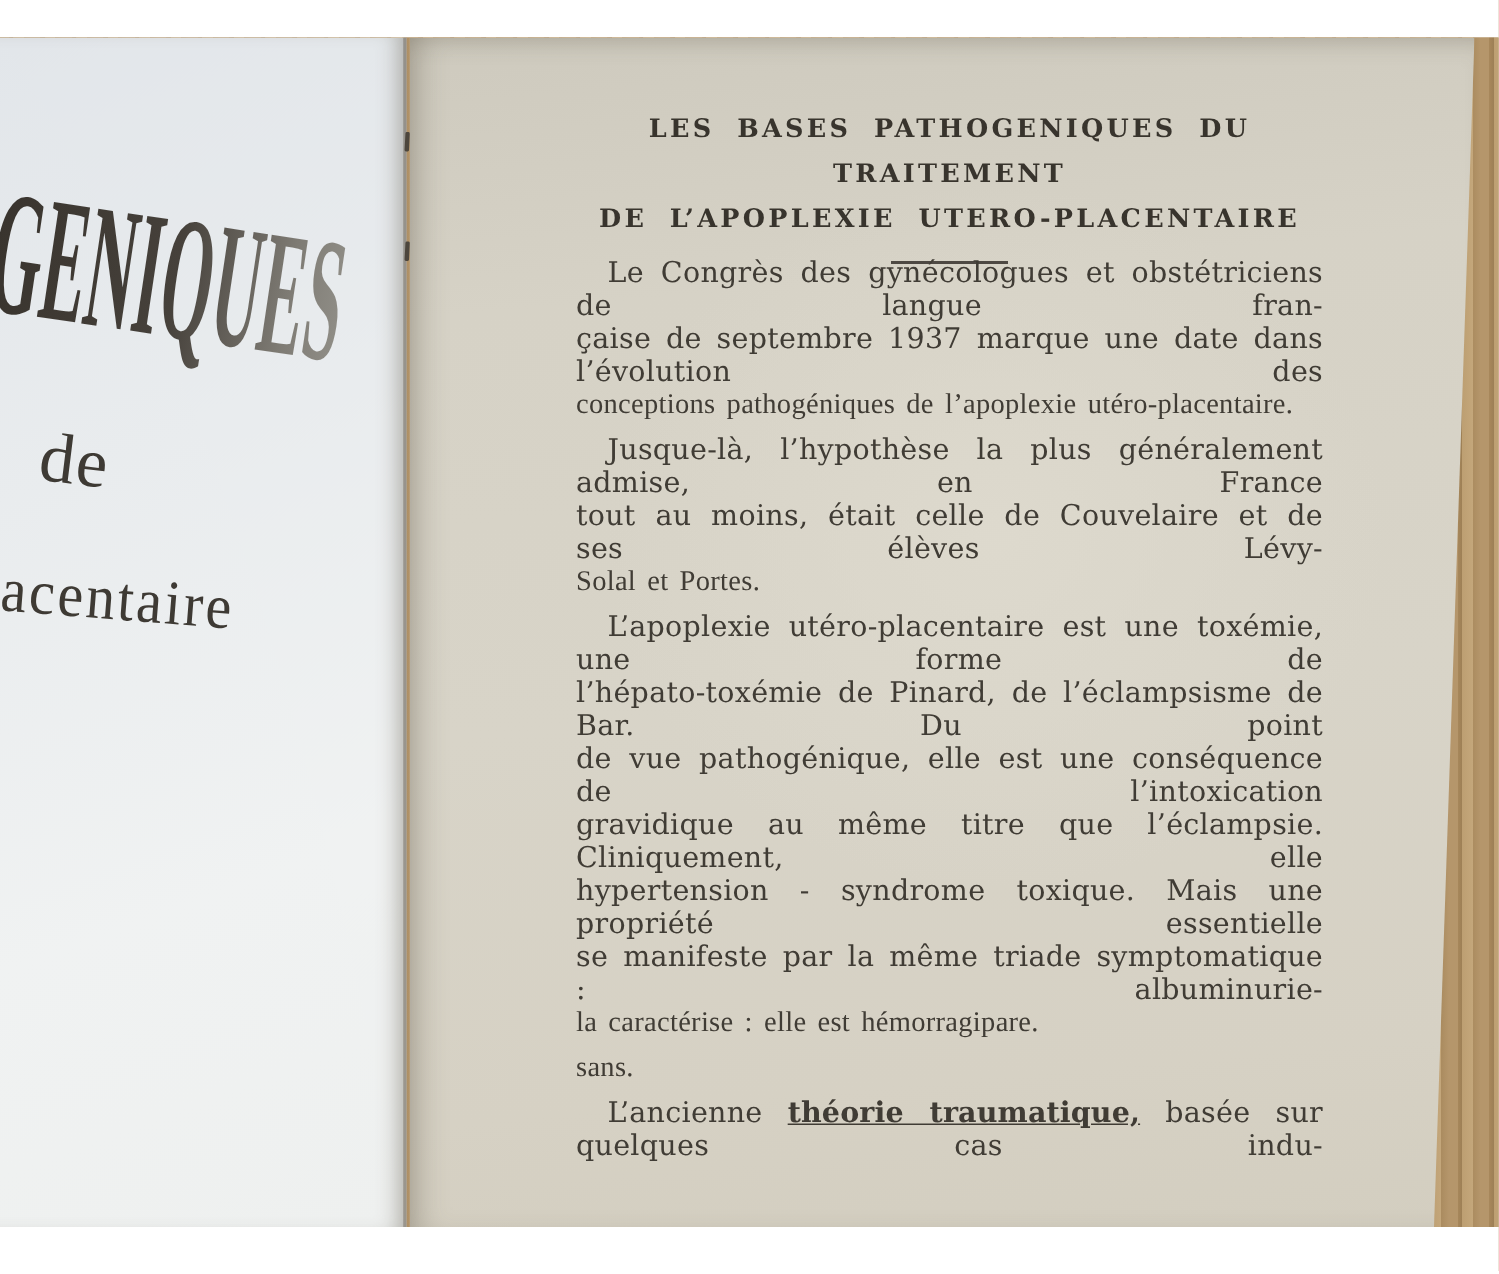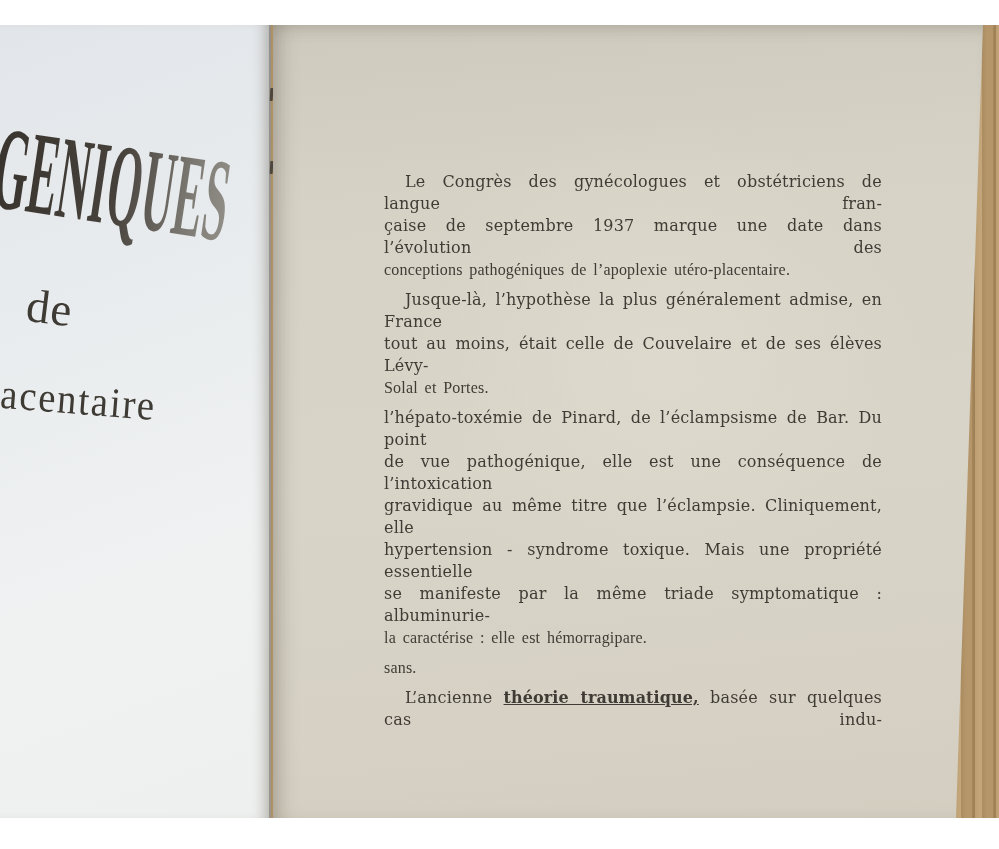--- a/index.html
+++ b/index.html
@@ -46,21 +46,21 @@
     box-shadow: inset 16px 0 20px -11px rgba(90,82,66,0.38),
                 inset 0 12px 18px -12px rgba(90,82,66,0.30);
     filter: drop-shadow(2px 0 0 rgba(238,228,208,0.9)); }
 
   .title-block { position:absolute; left:111px; top:46px; width:498px; text-align:center;
     font-weight:700; font-size:17px; line-height:30px; letter-spacing:2.2px;
     word-spacing:7px; color:#38342d; }
   .divider { width:78px; height:2px; background:#4e4943; margin:13px auto 0; }
 
   .body-text { position:absolute; left:111px; top:146px; width:498px;
-    font-size:16px; line-height:22px; color:#403c35;
+    font-size:19px; line-height:22px; color:#403c35;
     word-spacing:2.5px; letter-spacing:0.2px; }
   .para + .para { margin-top:8px; }
   .para .line { text-align:justify; text-align-last:justify; }
   .para .line.first { text-indent:21px; }
   .para .line.last { text-align-last:left;font-family:Liberation Serif, serif; }
   .para b { font-weight:700; letter-spacing:0.1px;text-decoration:underline; }
 </style>
 </head>
 <body>
 
@@ -69,32 +69,38 @@
   <div class="left-page">
     <div class="cover-big">GENIQUES</div>
     <div class="cover-de">de</div>
     <div class="cover-bottom">lacentaire</div>
   </div>
 
   <div class="staple top"></div>
   <div class="staple bottom"></div>
 
   <div class="right-page">
+    <div class="title-block">
+      <div>LES BASES PATHOGENIQUES DU TRAITEMENT</div>
+      <div>DE L’APOPLEXIE UTERO-PLACENTAIRE</div>
+      <div class="divider"></div>
+    </div>
     <div class="body-text">
         <div class="para">
           <div class="line first"><span>Le Congrès des gynécologues et obstétriciens de langue fran-</span></div>
           <div class="line"><span>çaise de septembre 1937 marque une date dans l’évolution des</span></div>
           <div class="line last"><span>conceptions pathogéniques de l’apoplexie utéro-placentaire.</span></div>
         </div>
         <div class="para">
           <div class="line first"><span>Jusque-là, l’hypothèse la plus généralement admise, en France</span></div>
           <div class="line"><span>tout au moins, était celle de Couvelaire et de ses élèves Lévy-</span></div>
           <div class="line last"><span>Solal et Portes.</span></div>
         </div>
         <div class="para">
+          <div class="line first"><span>L’apoplexie utéro-placentaire est une toxémie, une forme de</span></div>
           <div class="line"><span>l’hépato-toxémie de Pinard, de l’éclampsisme de Bar. Du point</span></div>
           <div class="line"><span>de vue pathogénique, elle est une conséquence de l’intoxication</span></div>
           <div class="line"><span>gravidique au même titre que l’éclampsie. Cliniquement, elle</span></div>
           <div class="line"><span>hypertension - syndrome toxique. Mais une propriété essentielle</span></div>
           <div class="line"><span>se manifeste par la même triade symptomatique : albuminurie-</span></div>
           <div class="line last"><span>la caractérise : elle est hémorragipare.</span></div>
         </div>
         <div class="para">
           <div class="line last"><span>sans.</span></div>
         </div>

